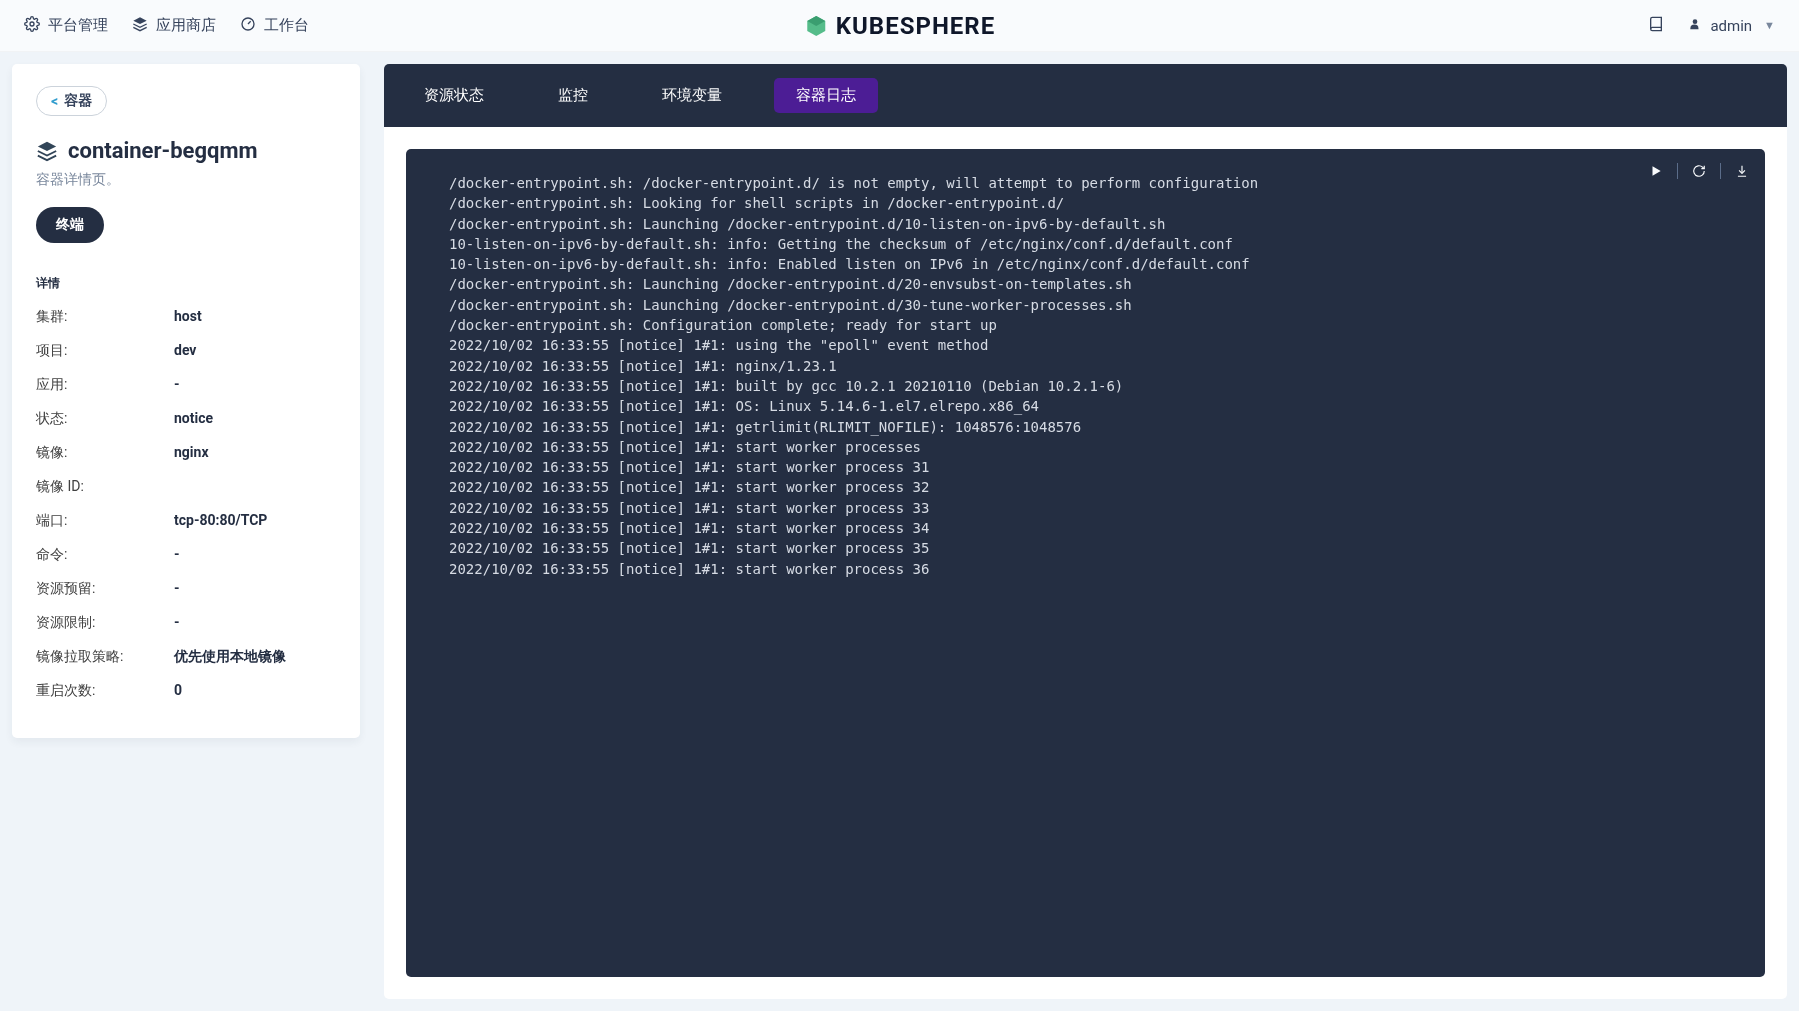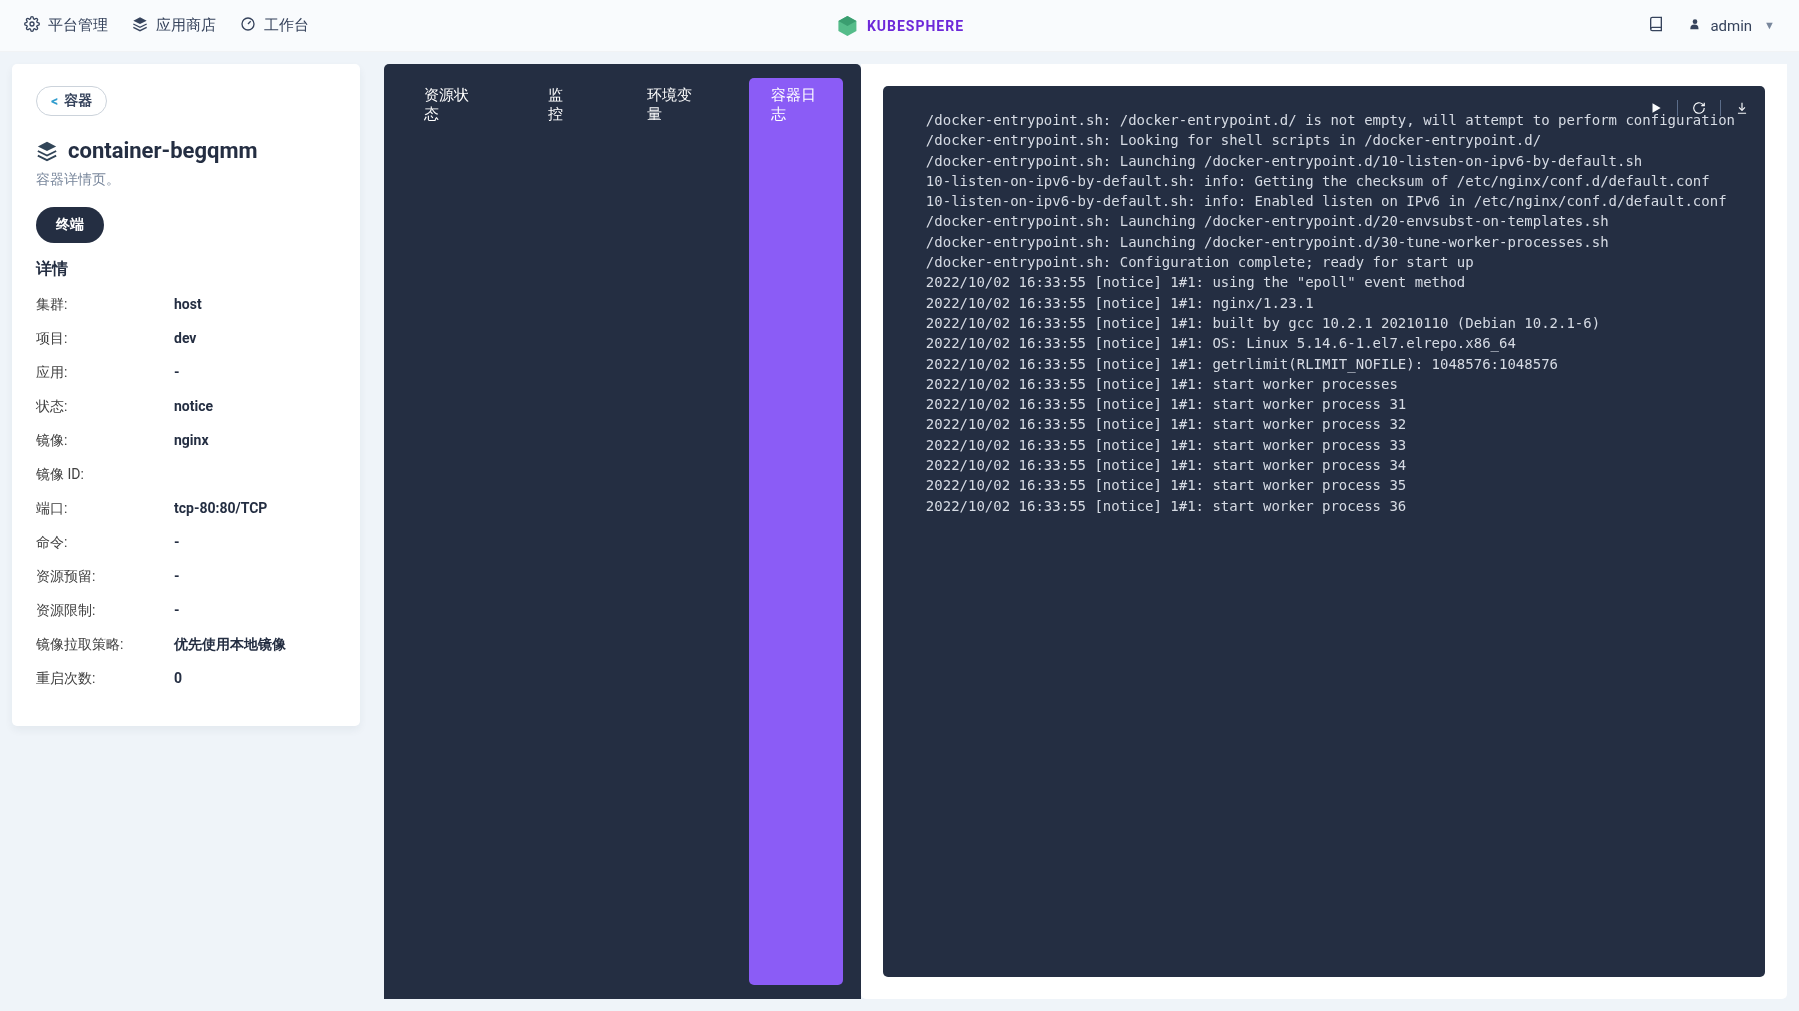--- a/index.html
+++ b/index.html
@@ -2,43 +2,43 @@
 <html><head>
 <meta charset="utf-8">
 <style>
 * { box-sizing: border-box; margin: 0; padding: 0; }
 body { font-family: -apple-system, BlinkMacSystemFont, "Segoe UI", Roboto, "Helvetica Neue", Arial, sans-serif; background: #eff4f9; width: 1799px; height: 1011px; overflow: hidden; color: #242e42; }
 .topbar { height: 52px; background: #f9fbfd; display: flex; align-items: center; padding: 0 24px; position: relative; border-bottom: 1px solid rgba(0,0,0,0.03); }
 .topbar-left { display: flex; align-items: center; gap: 24px; }
 .topbar-item { display: flex; align-items: center; gap: 8px; font-size: 15px; color: #36435c; cursor: pointer; font-weight: 500; }
 .logo-wrap { position: absolute; left: 50%; transform: translateX(-50%); display: flex; align-items: center; gap: 8px; }
 .logo-cube { width: 24px; height: 24px; }
-.logo-text { font-weight: 700; font-size: 14px; letter-spacing: 1px; color: #6d28d9; }
+.logo-text { font-weight: 700; font-size: 24px; letter-spacing: 1px; color: #0f172a; }
 .topbar-right { margin-left: auto; display: flex; align-items: center; gap: 24px; }
 .user-box { display: flex; align-items: center; gap: 8px; font-size: 15px; color: #36435c; }
 .chevron { font-size: 11px; color: #79879c; margin-left: 4px; }
 
 .page { display: flex; padding: 12px; gap: 24px; height: calc(1011px - 52px); }
 .sidebar-card { width: 348px; background: #fff; border-radius: 5px; padding: 22px 24px; box-shadow: 0 4px 8px rgba(36,46,66,0.06); align-self: flex-start; }
 .back-pill { display: inline-flex; align-items: center; gap: 6px; border: 1px solid #ccd3db; border-radius: 16px; padding: 5px 14px; font-size: 14px; color: #36435c; background: #fff; cursor: pointer; font-weight: 600; }
 .back-pill .arrow { color: #329dce; font-weight: bold; }
 .title-row { display: flex; align-items: center; gap: 10px; margin-top: 22px; }
 .title-row h1 { font-size: 22px; font-weight: 700; color: #242e42; }
 .title-icon { width: 22px; height: 22px; display: inline-flex; align-items: center; justify-content: center; color: #324558; }
 .subtitle { font-size: 14px; color: #79879c; margin-top: 8px; }
 .terminal-btn { display: inline-block; background: #242e42; color: #fff; font-size: 14px; font-weight: 600; padding: 9px 20px; border-radius: 18px; margin-top: 18px; cursor: pointer; border: none; }
-.section-heading { font-size: 16px; font-weight: 700; color: #242e42; margin-top: 16px; margin-bottom: 16px; }
+.section-heading { font-size: 12px; font-weight: 700; color: #242e42; margin-top: 32px; margin-bottom: 16px; }
 .detail-row { display: flex; margin-bottom: 16px; font-size: 14px; }
 .detail-label { width: 138px; color: #404040; flex-shrink: 0; }
 .detail-value { color: #242e42; word-break: break-all; font-weight: bold; }
 
-.main-area { flex: 1; display: flex; flex-direction: row; }
+.main-area { flex: 1; display: flex; flex-direction: column; }
 .tabbar { display: flex; background: #242e42; border-radius: 5px 5px 0 0; padding: 14px 18px; gap: 30px; }
 .tab { color: #fff; font-size: 15px; padding: 8px 22px; border-radius: 5px; cursor: pointer; font-weight: 500; }
-.tab.active { background: #8b5cf6; }
+.tab.active { background: #4c1d95; }
 .log-wrap { background: #fff; border-radius: 0 0 5px 5px; padding: 22px; flex: 1; display: flex; flex-direction: column; min-height: 0; }
 .log-box { background: #242e42; border-radius: 5px; flex: 1; position: relative; padding: 24px 30px; overflow: hidden; }
 .log-toolbar { position: absolute; top: 14px; right: 16px; display: flex; align-items: center; gap: 14px; color: #f9fbfd; }
 .log-toolbar .tool { cursor: pointer; display: inline-flex; align-items: center; }
 .log-toolbar .sep { width: 1px; height: 16px; background: #5b6d8a; }
 .log-lines { font-family: "Menlo", "Consolas", monospace; font-size: 14px; line-height: 1.45; color: #d6dbe4; white-space: pre; margin-left: 13px; }
 </style>
 </head>
 <body>
 

